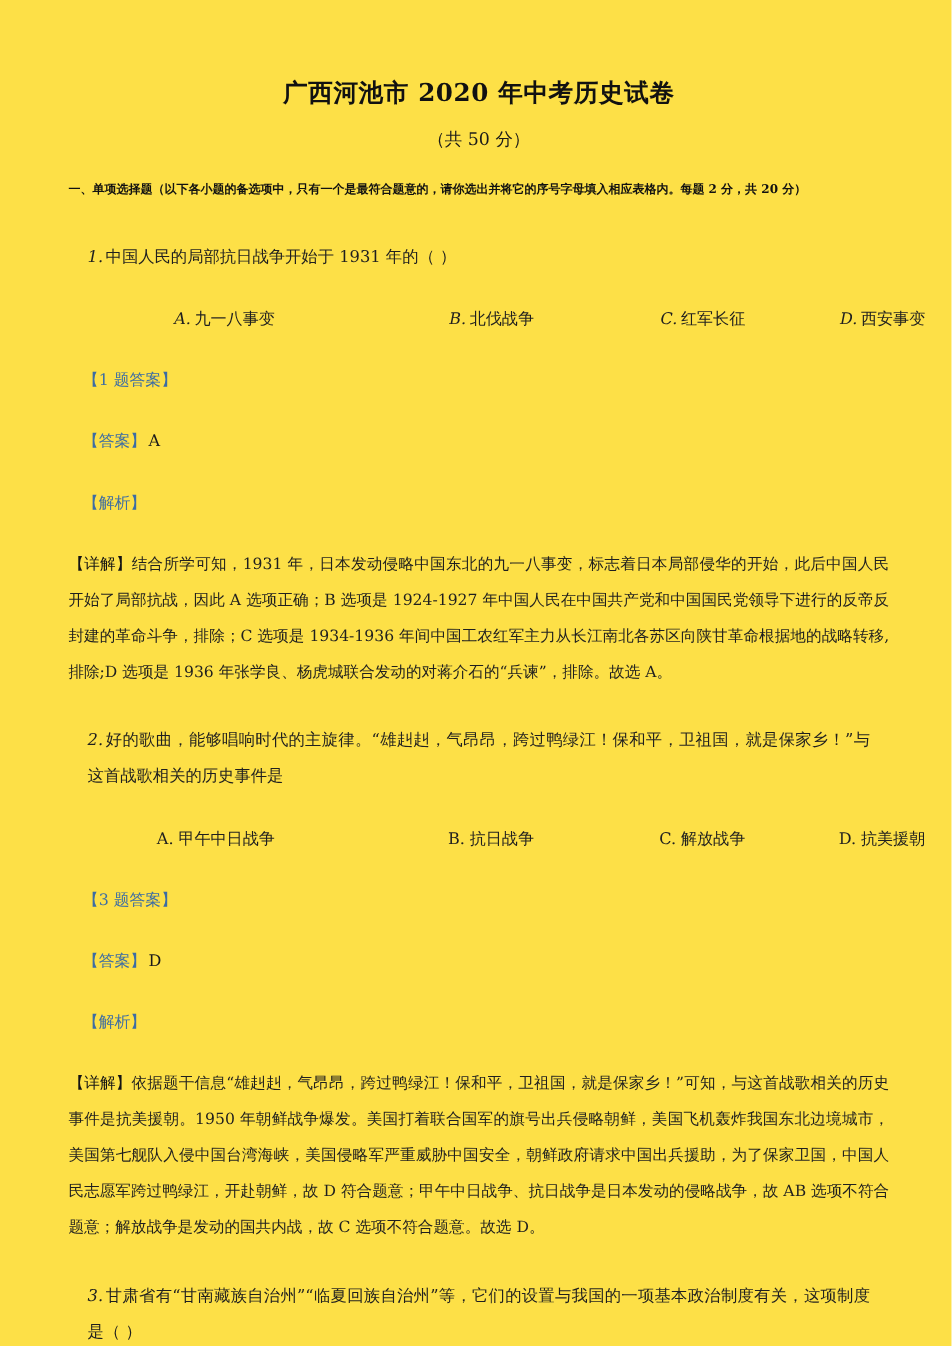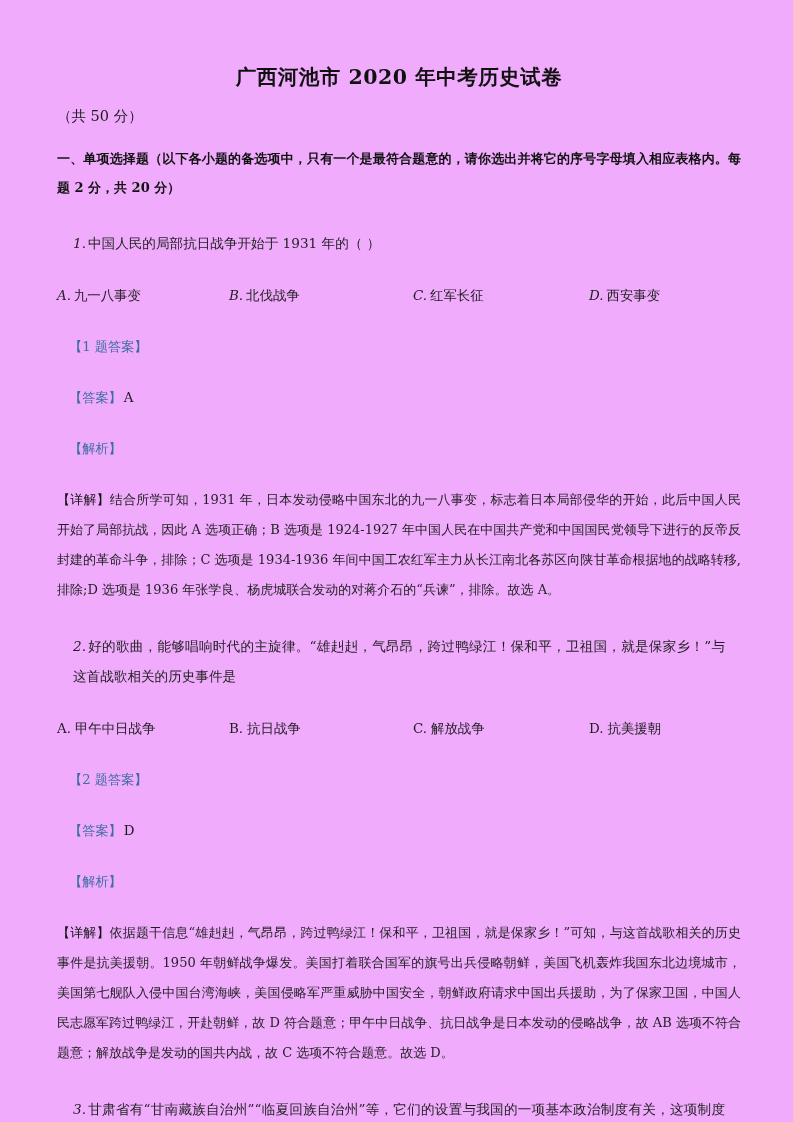--- a/index.html
+++ b/index.html
@@ -13,51 +13,51 @@
     position: relative;
     font-family: "DejaVu Serif", "Liberation Serif", serif;
     color: #1a1a1a;
     overflow: hidden;
   }
   .page {
     position: absolute;
     left: 0; top: 0;
     width: 793px;
     height: 1122px;
-    background: #f0abfc;
+    background: #fde047;
   }
   .content {
     position: absolute;
     left: 57px;
     top: 0;
     width: 684px;
   }
 
   
   .doc-title {
     text-align: center;
     font-size: 20.5px;
     font-weight: bold;
     letter-spacing: 0.5px;
     margin: 0;
     padding-top: 63px;
     color: #111111;
     font-family: "DejaVu Serif", "Liberation Serif", serif;
   }
   .doc-subtitle {
-    text-align: left;
+    text-align: center;
     font-size: 14.5px;
     margin: 0;
     padding-top: 16px;
     color: #1a1a1a;
   }
 
   
   .section-heading {
-    font-size: 13px;
+    font-size: 10px;
     font-weight: bold;
     line-height: 29px;
     margin: 0;
     padding-top: 18px;
     color: #111111;
     text-align: justify;
   }
 
   
   .question {
@@ -79,23 +79,24 @@
     display: block;
     font-size: 13.4px;
     line-height: 30px;
     padding-top: 7px;
     color: #1f1f1f;
     white-space: nowrap;
   }
   .opt {
     display: inline-block;
     vertical-align: top;
+    text-align: right;
   }
   .opt-a { width: 172px; }
-  .opt-b { width: 184px; }
+  .opt-b { width: 184px; margin-left: 32px; }
   .opt-c { width: 176px; }
   .opt-d { width: 150px; }
   .opt-letter-italic {
     font-style: italic;
     padding-right: 3px;
   }
   .opt-letter {
     padding-right: 4px;
   }
 
@@ -151,21 +152,21 @@
     <p class="marker-line">【解析】</p>
 
     <p class="explain"><span class="tag">【详解】</span><span>结合所学可知，1931 年，日本发动侵略中国东北的九一八事变，标志着日本局部侵华的开始，此后中国人民开始了局部抗战，因此 A 选项正确；B 选项是 1924-1927 年中国人民在中国共产党和中国国民党领导下进行的反帝反封建的革命斗争，排除；C 选项是 1934-1936 年间中国工农红军主力从长江南北各苏区向陕甘革命根据地的战略转移,排除;D 选项是 1936 年张学良、杨虎城联合发动的对蒋介石的“兵谏”，排除。故选 A。</span></p>
 
     <p class="question"><span class="q-num">2.</span><span>好的歌曲，能够唱响时代的主旋律。“雄赳赳，气昂昂，跨过鸭绿江！保和平，卫祖国，就是保家乡！”与这首战歌相关的历史事件是</span></p>
 
     <div class="options">
       <span class="opt opt-a"><span class="opt-letter">A.</span><span>甲午中日战争</span></span><span class="opt opt-b"><span class="opt-letter">B.</span><span>抗日战争</span></span><span class="opt opt-c"><span class="opt-letter">C.</span><span>解放战争</span></span><span class="opt opt-d"><span class="opt-letter">D.</span><span>抗美援朝</span></span>
     </div>
 
-    <p class="marker-line">【2 题答案】</p>
+    <p class="marker-line">【3 题答案】</p>
 
     <p class="marker-line"><span>【答案】</span><span class="black-val">D</span></p>
 
     <p class="marker-line">【解析】</p>
 
     <p class="explain"><span class="tag">【详解】</span><span>依据题干信息“雄赳赳，气昂昂，跨过鸭绿江！保和平，卫祖国，就是保家乡！”可知，与这首战歌相关的历史事件是抗美援朝。1950 年朝鲜战争爆发。美国打着联合国军的旗号出兵侵略朝鲜，美国飞机轰炸我国东北边境城市，美国第七舰队入侵中国台湾海峡，美国侵略军严重威胁中国安全，朝鲜政府请求中国出兵援助，为了保家卫国，中国人民志愿军跨过鸭绿江，开赴朝鲜，故 D 符合题意；甲午中日战争、抗日战争是日本发动的侵略战争，故 AB 选项不符合题意；解放战争是发动的国共内战，故 C 选项不符合题意。故选 D。</span></p>
 
     <p class="question"><span class="q-num">3.</span><span>甘肃省有“甘南藏族自治州”“临夏回族自治州”等，它们的设置与我国的一项基本政治制度有关，这项制度是（    ）</span></p>
 
   </div>

